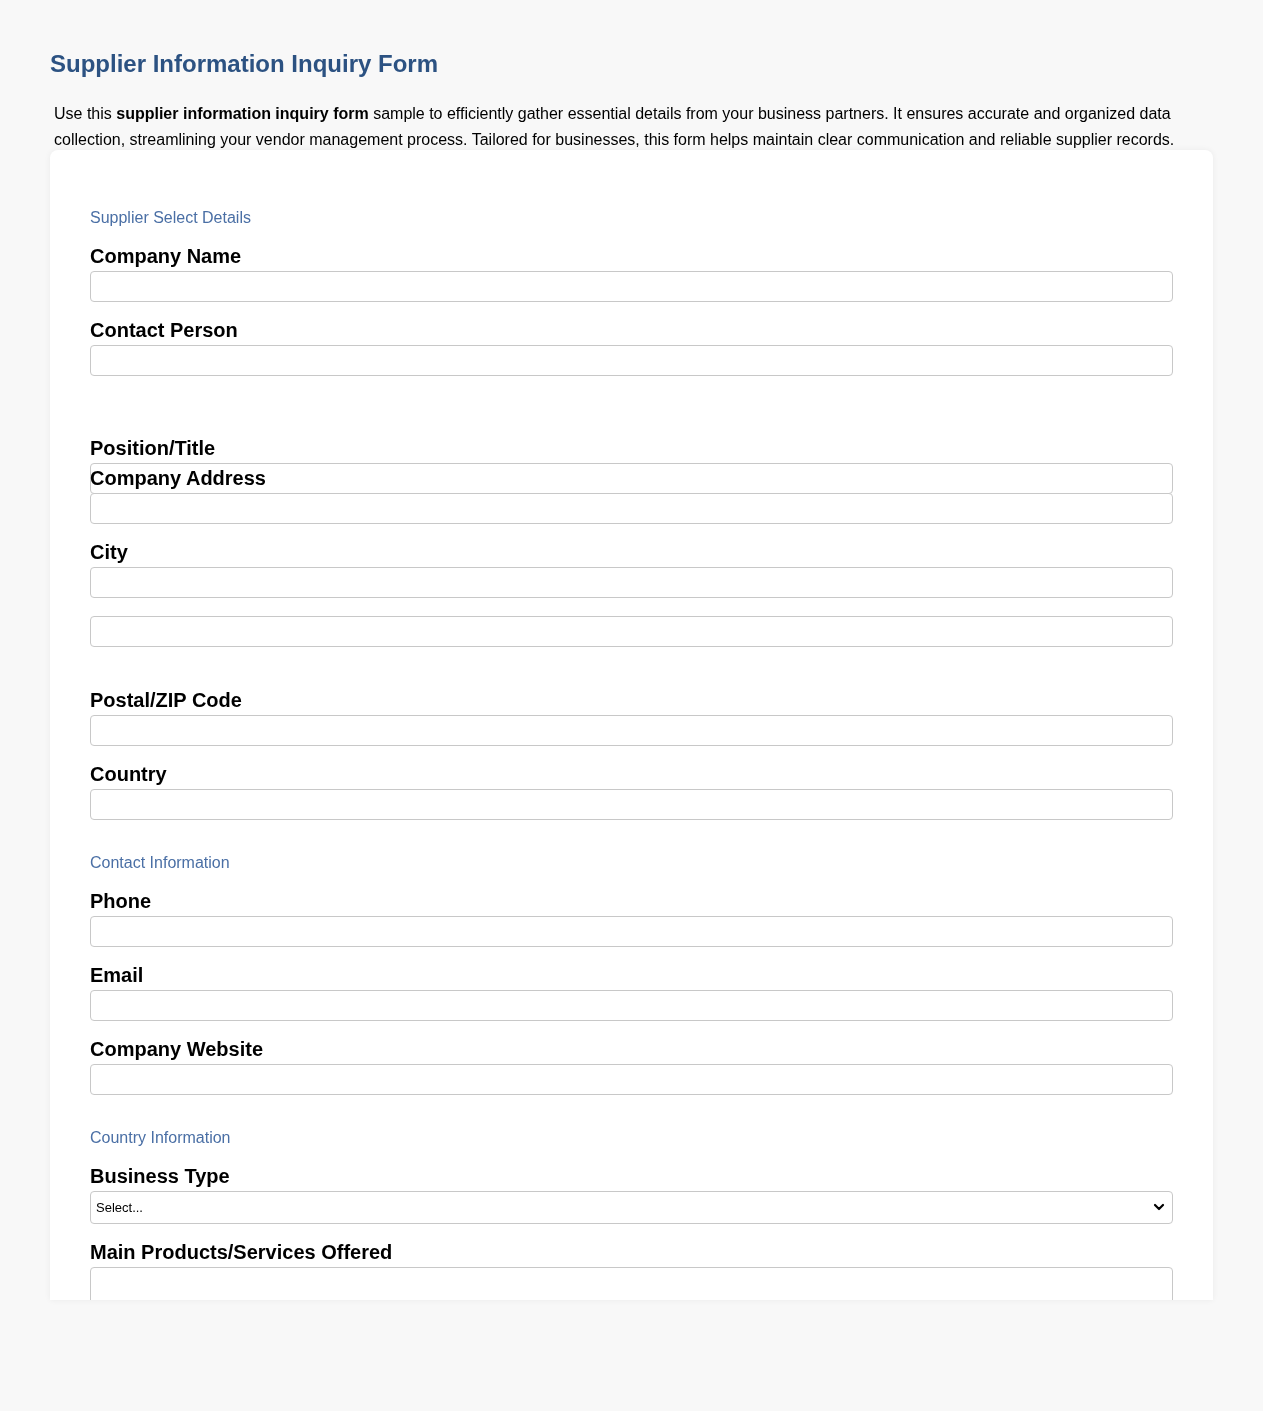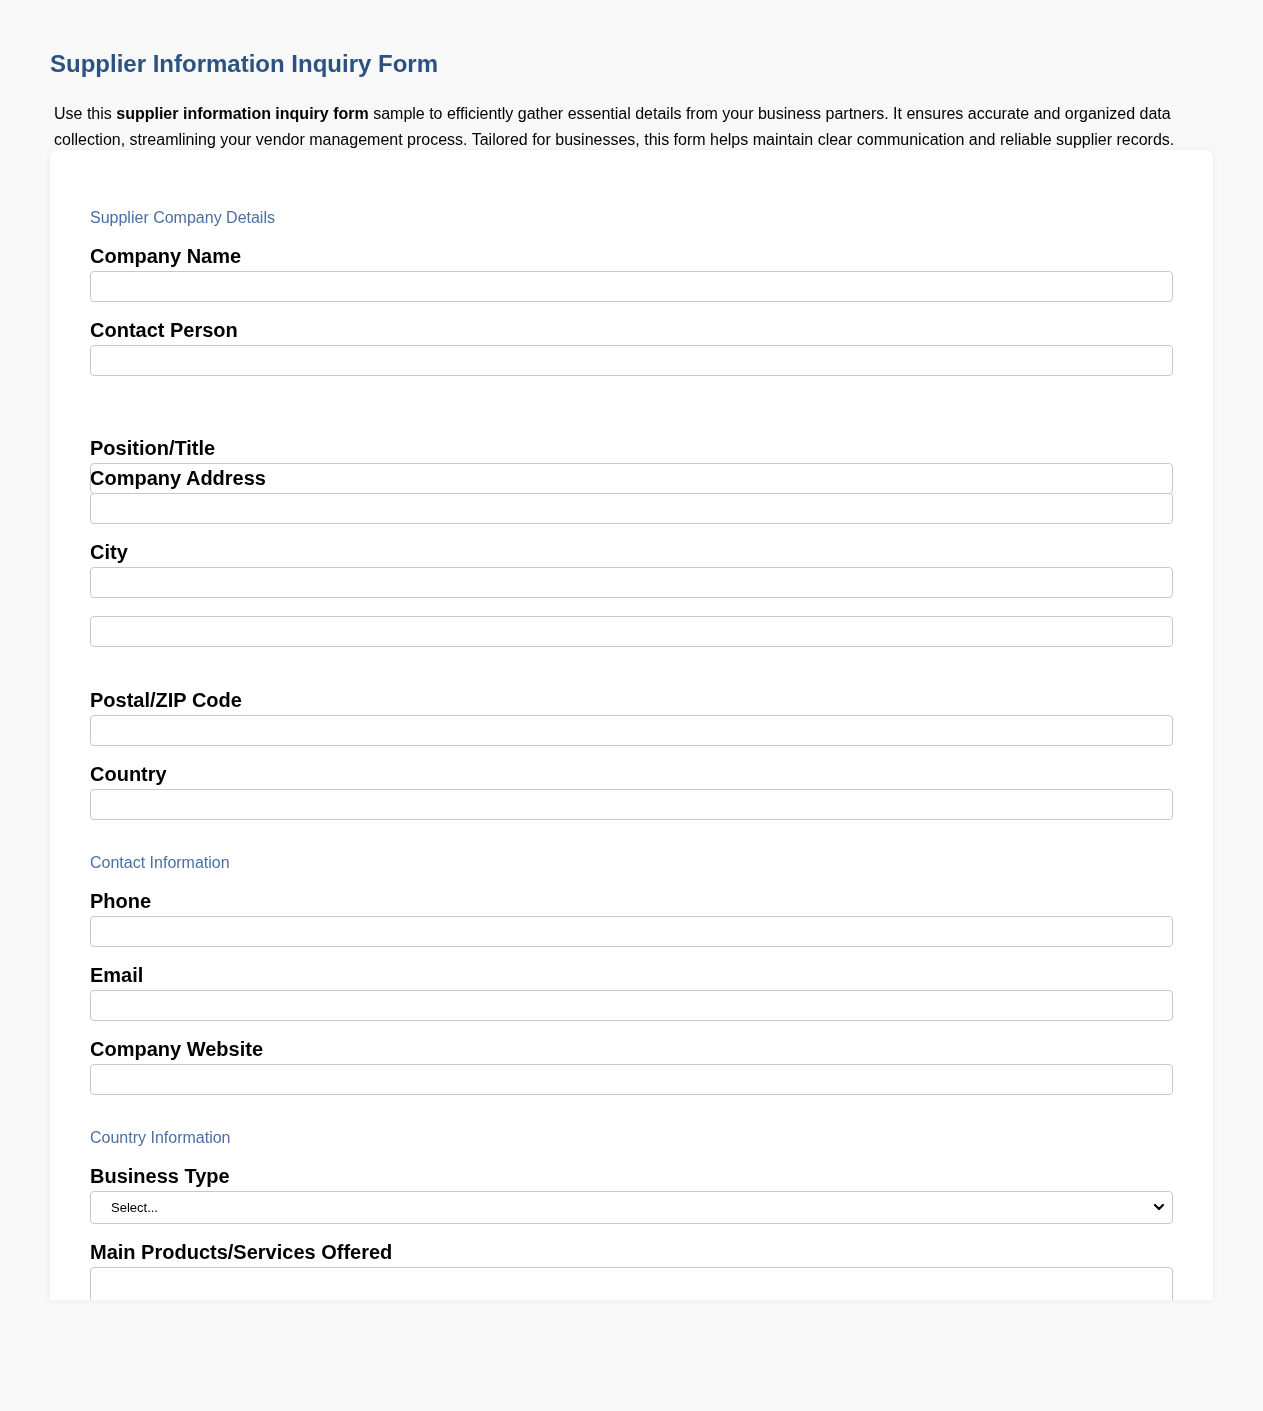--- a/index.html
+++ b/index.html
@@ -73,21 +73,21 @@
       background: #fff;
       font-family: "Liberation Sans", sans-serif;
       font-size: 13px;
       padding: 0 8px;
       margin: 0;
     }
     .field select {
       height: 33px;
       appearance: none;
       -webkit-appearance: none;
-      padding-left: 20px;
+      padding-left: 5px;
       color: #000;
     }
     .select-wrap { position: relative; width: 1083px; }
     .select-wrap .chev {
       position: absolute;
       right: 8px;
       top: 10px;
       width: 12px;
       height: 12px;
       pointer-events: none;
@@ -97,21 +97,21 @@
   </style>
 </head>
 <body>
 
 <div class="page">
   <h1 class="title">Supplier Information Inquiry Form</h1>
   <p class="intro"><span>Use this </span><b>supplier information inquiry form</b><span> sample to efficiently gather essential details from your business partners. It ensures accurate and organized data collection, streamlining your vendor management process. Tailored for businesses, this form helps maintain clear communication and reliable supplier records.</span></p>
 
   <form class="card">
 
-    <h3 class="section-title stack" style="top:58px;">Supplier Company Details</h3>
+    <h3 class="section-title stack" style="top:58px;">Supplier Select Details</h3>
 
     <div class="field stack" style="top:96px;">
       <label>Company Name</label>
       <input type="text" value="" style="">
     </div>
 
     <div class="field stack" style="top:170px;">
       <label>Contact Person</label>
       <input type="text" value="" style="">
     </div>

